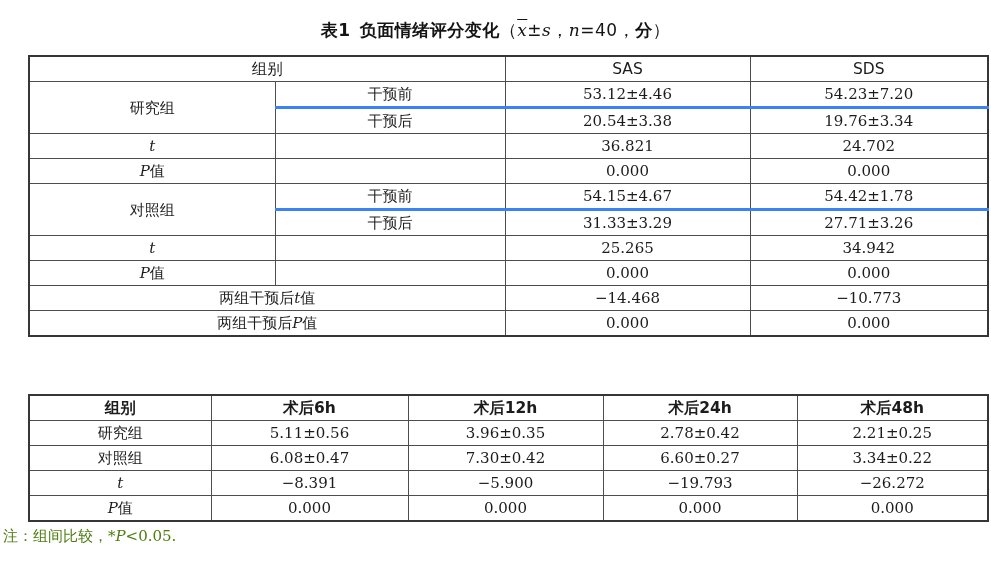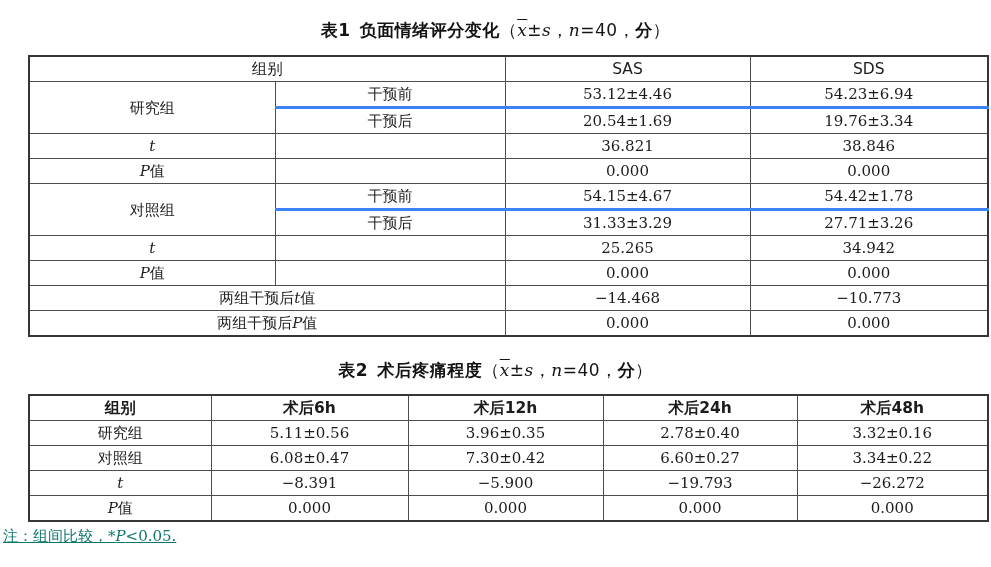--- a/index.html
+++ b/index.html
@@ -25,21 +25,21 @@
   #table2{top:394px;}
   .grid td{border:1px solid #4d4d4d;height:24px;line-height:24px;padding:0;
            text-align:center;vertical-align:middle;font-size:15px;color:#1c1c1c;overflow:hidden;}
   tr.hdr1 td{font-family:"DejaVu Sans","Liberation Sans",sans-serif;font-size:15.5px;}
   tr.hdr2 td{font-family:"DejaVu Sans","Liberation Sans",sans-serif;font-weight:700;font-size:15.5px;}
   td.lt-b{border-bottom:3px solid #3b82f6;}
   td.lt-t{border-top:1px solid #b8b8b8;}
   .it{font-style:italic;}
 
   
-  .note{position:absolute;left:3px;top:524px;font-size:15px;line-height:24px;color:#0f766e;text-decoration:underline;}
+  .note{position:absolute;left:3px;top:524px;font-size:15px;line-height:24px;color:#4d7c0f;}
 </style>
 </head>
 <body>
 
 <div class="page">
 
   <div class="tbl-title" id="title1">
     <span class="tnum">表1</span><span>负面情绪评分变化</span><span class="stat">（</span><span class="stat xbar">x</span><span class="stat">±</span><span class="stat ser-it">s</span><span class="stat">，</span><span class="stat ser-it">n</span><span class="stat">=40</span><span class="stat">，</span><span class="unit-b">分</span><span class="stat">）</span>
   </div>
 
@@ -53,32 +53,32 @@
     <tbody>
         <tr class="hdr1">
       <td colspan="2">组别</td>
       <td>SAS</td>
       <td>SDS</td>
     </tr>
     <tr>
       <td rowspan="2">研究组</td>
       <td class="lt-b">干预前</td>
       <td class="lt-b">53.12±4.46</td>
-      <td class="lt-b">54.23±6.94</td>
+      <td class="lt-b">54.23±7.20</td>
     </tr>
     <tr>
       <td class="lt-t">干预后</td>
-      <td class="lt-t">20.54±1.69</td>
+      <td class="lt-t">20.54±3.38</td>
       <td class="lt-t">19.76±3.34</td>
     </tr>
     <tr>
       <td class="it">t</td>
       <td></td>
       <td>36.821</td>
-      <td>38.846</td>
+      <td>24.702</td>
     </tr>
     <tr>
       <td><span class="it">P</span><span>值</span></td>
       <td></td>
       <td>0.000</td>
       <td>0.000</td>
     </tr>
     <tr>
       <td rowspan="2">对照组</td>
       <td class="lt-b">干预前</td>
@@ -108,23 +108,20 @@
       <td>−10.773</td>
     </tr>
     <tr>
       <td colspan="2"><span>两组干预后</span><span class="it">P</span><span>值</span></td>
       <td>0.000</td>
       <td>0.000</td>
     </tr>
   </tbody>
     </table>
 
-  <div class="tbl-title" id="title2">
-    <span class="tnum">表2</span><span>术后疼痛程度</span><span class="stat">（</span><span class="stat xbar">x</span><span class="stat">±</span><span class="stat ser-it">s</span><span class="stat">，</span><span class="stat ser-it">n</span><span class="stat">=40</span><span class="stat">，</span><span class="unit-b">分</span><span class="stat">）</span>
-  </div>
 
   <table class="grid" id="table2">
     <colgroup>
         <col style="width:182px">
         <col style="width:197px">
         <col style="width:195px">
         <col style="width:194px">
         <col style="width:191px">
       </colgroup>
     <tbody>
@@ -132,22 +129,22 @@
       <td>组别</td>
       <td>术后6h</td>
       <td>术后12h</td>
       <td>术后24h</td>
       <td>术后48h</td>
     </tr>
     <tr>
       <td>研究组</td>
       <td>5.11±0.56</td>
       <td>3.96±0.35</td>
-      <td>2.78±0.40</td>
-      <td>3.32±0.16</td>
+      <td>2.78±0.42</td>
+      <td>2.21±0.25</td>
     </tr>
     <tr>
       <td>对照组</td>
       <td>6.08±0.47</td>
       <td>7.30±0.42</td>
       <td>6.60±0.27</td>
       <td>3.34±0.22</td>
     </tr>
     <tr>
       <td class="it">t</td>

